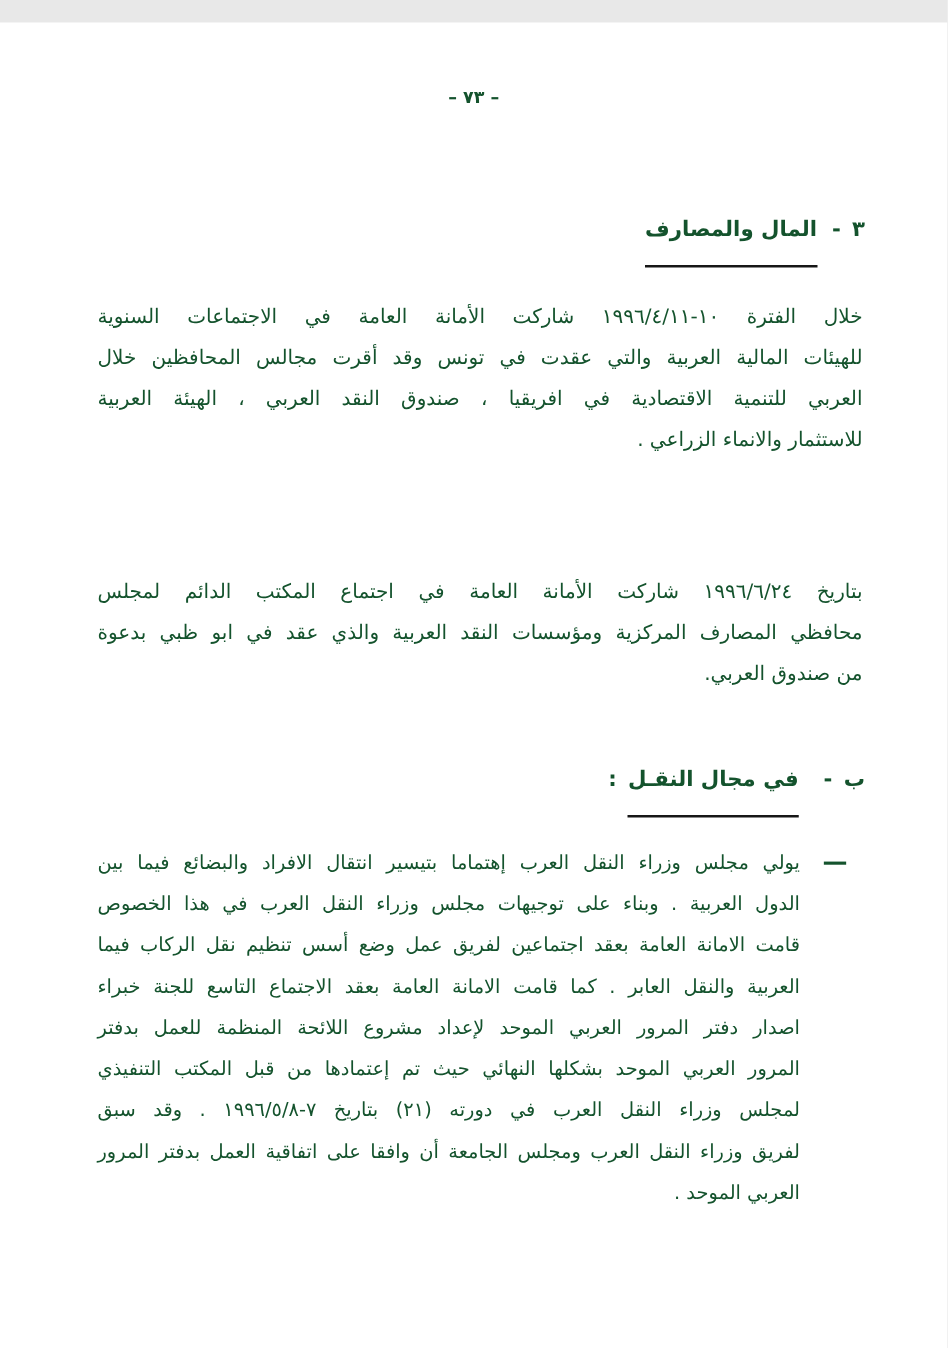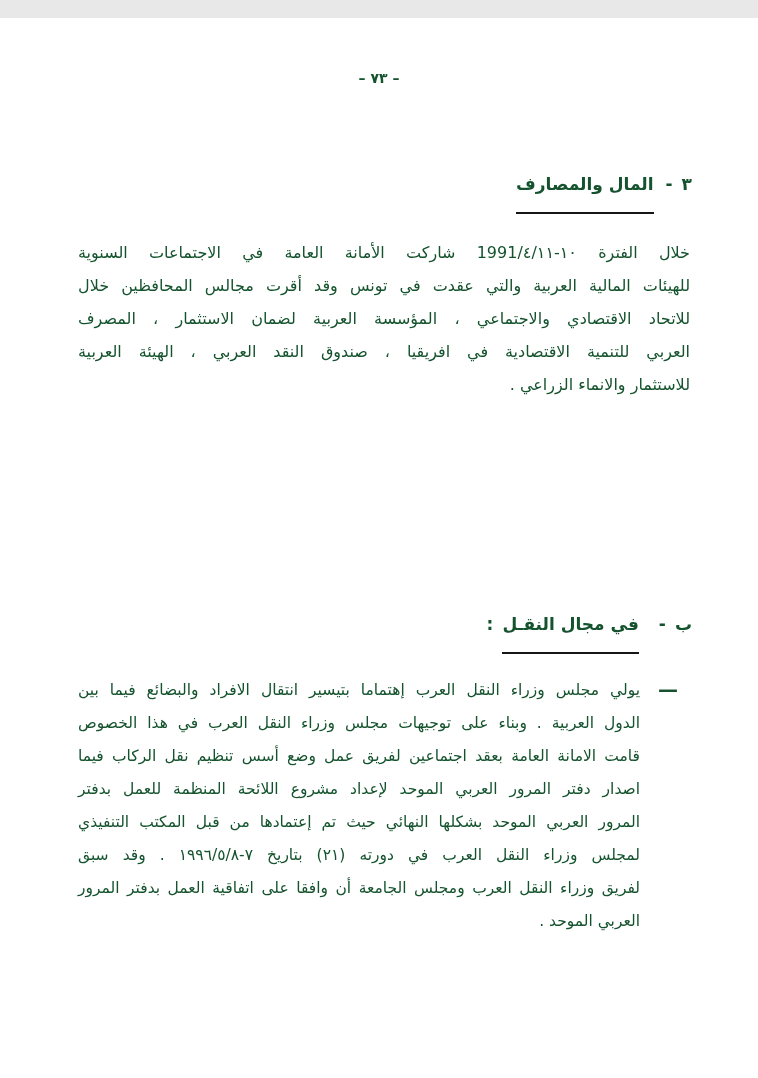--- a/index.html
+++ b/index.html
@@ -68,38 +68,43 @@
 
 <div class="page">
 
   <div class="page-number">– ٧٣ –</div>
 
   <div class="heading h1" style="top:156px">
     <span class="h-num">٣</span><span class="h-sep">-</span><span class="h-title u">المال والمصارف</span>
   </div>
 
   <div class="para" style="top:218px">
-    <div class="line">خلال الفترة ١٠‏-‏١١‏/‏٤‏/‏1991 شاركت الأمانة العامة في الاجتماعات السنوية</div>
+    <div class="line">خلال الفترة ١٠‏-‏١١‏/‏٤‏/‏١٩٩٦ شاركت الأمانة العامة في الاجتماعات السنوية</div>
     <div class="line">للهيئات المالية العربية والتي عقدت في تونس وقد أقرت مجالس المحافظين خلال</div>
-    <div class="line">للاتحاد الاقتصادي والاجتماعي ، المؤسسة العربية لضمان الاستثمار ، المصرف</div>
     <div class="line">العربي للتنمية الاقتصادية في افريقيا ، صندوق النقد العربي ، الهيئة العربية</div>
     <div class="line end">للاستثمار والانماء الزراعي .</div>
   </div>
 
+  <div class="para" style="top:438px">
+    <div class="line">بتاريخ ٢٤‏/‏٦‏/‏١٩٩٦ شاركت الأمانة العامة في اجتماع المكتب الدائم لمجلس</div>
+    <div class="line">محافظي المصارف المركزية ومؤسسات النقد العربية والذي عقد في ابو ظبي بدعوة</div>
+    <div class="line end">من صندوق العربي.</div>
+  </div>
 
   <div class="heading h2" style="top:596px">
     <span class="h-num">ب</span><span class="h-sep">-</span><span class="h-title u">في مجال النقـل</span><span class="h-colon">:</span>
   </div>
 
   <div class="bullet-dash">—</div>
 
   <div class="para bullet" style="top:656px">
     <div class="line">يولي مجلس وزراء النقل العرب إهتماما بتيسير انتقال الافراد والبضائع فيما بين</div>
     <div class="line">الدول العربية . وبناء على توجيهات مجلس وزراء النقل العرب في هذا الخصوص</div>
     <div class="line">قامت الامانة العامة بعقد اجتماعين لفريق عمل وضع أسس تنظيم نقل الركاب فيما</div>
+    <div class="line">العربية والنقل العابر . كما قامت الامانة العامة بعقد الاجتماع التاسع للجنة خبراء</div>
     <div class="line">اصدار دفتر المرور العربي الموحد لإعداد مشروع اللائحة المنظمة للعمل بدفتر</div>
     <div class="line">المرور العربي الموحد بشكلها النهائي حيث تم إعتمادها من قبل المكتب التنفيذي</div>
     <div class="line">لمجلس وزراء النقل العرب في دورته (٢١) بتاريخ ٧‏-‏٨‏/‏٥‏/‏١٩٩٦ . وقد سبق</div>
     <div class="line">لفريق وزراء النقل العرب ومجلس الجامعة أن وافقا على اتفاقية العمل بدفتر المرور</div>
     <div class="line end">العربي الموحد .</div>
   </div>
 
 </div>
 
 </body></html>

